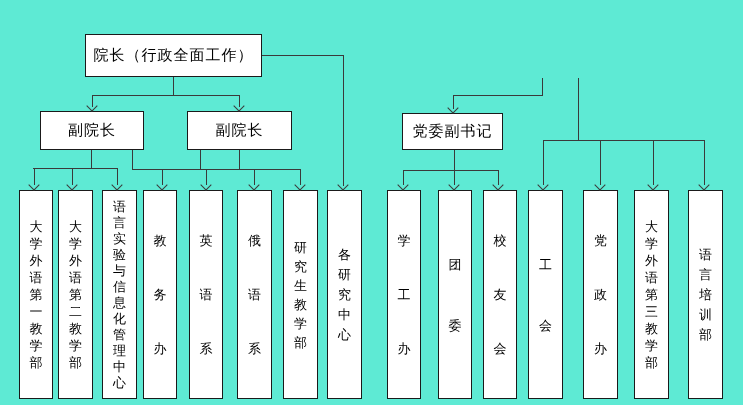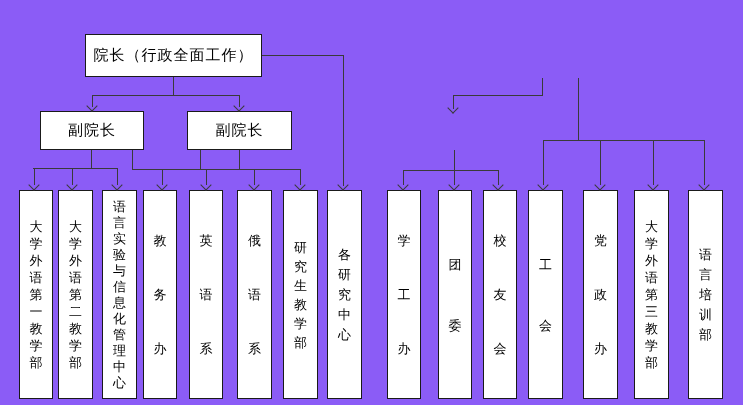--- a/index.html
+++ b/index.html
@@ -1,17 +1,17 @@
 <!DOCTYPE html>
 <html><head>
 <meta charset="utf-8">
 <style>
   html,body{margin:0;padding:0;background:#fff;}
   #stage{
-    position:relative;width:743px;height:405px;background:#8b5cf6;overflow:hidden;
+    position:relative;width:743px;height:405px;background:#5eead4;overflow:hidden;
     font-family:"Liberation Sans",sans-serif;color:#000;
   }
   .tbox{
     position:absolute;box-sizing:border-box;border:1px solid #1a1a1a;background:#fff;
     display:flex;align-items:center;justify-content:center;font-size:15px;letter-spacing:1px;
   }
   .vbox{
     position:absolute;top:190px;height:209px;box-sizing:border-box;border:1px solid #1a1a1a;
     background:#fff;display:flex;flex-direction:column;align-items:center;justify-content:center;
   }
@@ -22,20 +22,21 @@
   .ah{position:absolute;width:7px;height:7px;border-left:1px solid #3a3a3a;border-bottom:1px solid #3a3a3a;transform:rotate(-45deg);}
 </style>
 </head>
 <body>
 
 <div id="stage">
 
   <div class="tbox" style="left:85px;top:34px;width:177px;height:43px">院长（行政全面工作）</div>
   <div class="tbox" style="left:40px;top:111px;width:104px;height:39px">副院长</div>
   <div class="tbox" style="left:187px;top:111px;width:105px;height:39px">副院长</div>
+  <div class="tbox" style="left:402px;top:113px;width:101px;height:37px">党委副书记</div>
 
   <div class="vbox g9" style="left:19px;width:34px">
       <div class="vchar">大</div>
       <div class="vchar">学</div>
       <div class="vchar">外</div>
       <div class="vchar">语</div>
       <div class="vchar">第</div>
       <div class="vchar">一</div>
       <div class="vchar">教</div>
       <div class="vchar">学</div>

